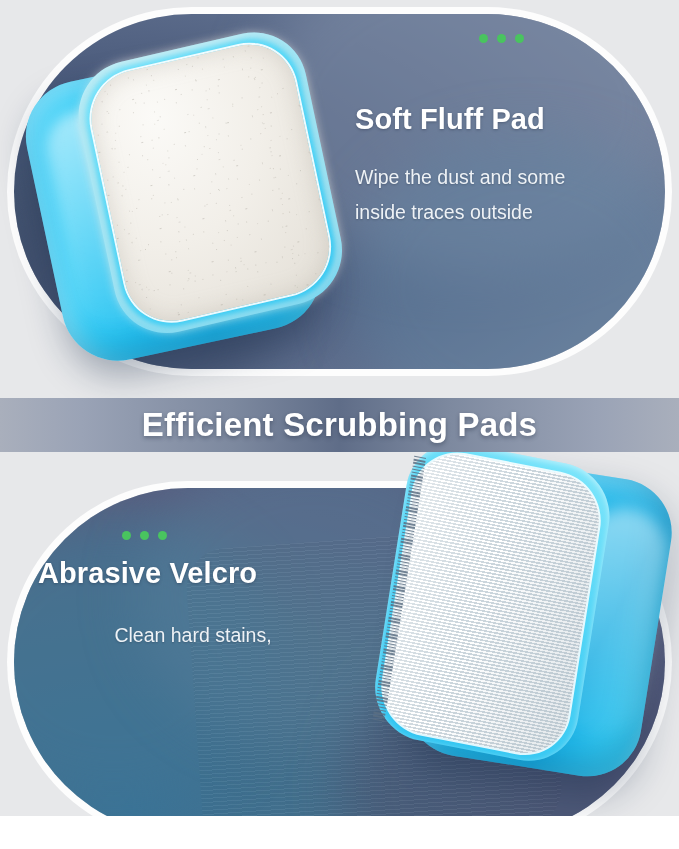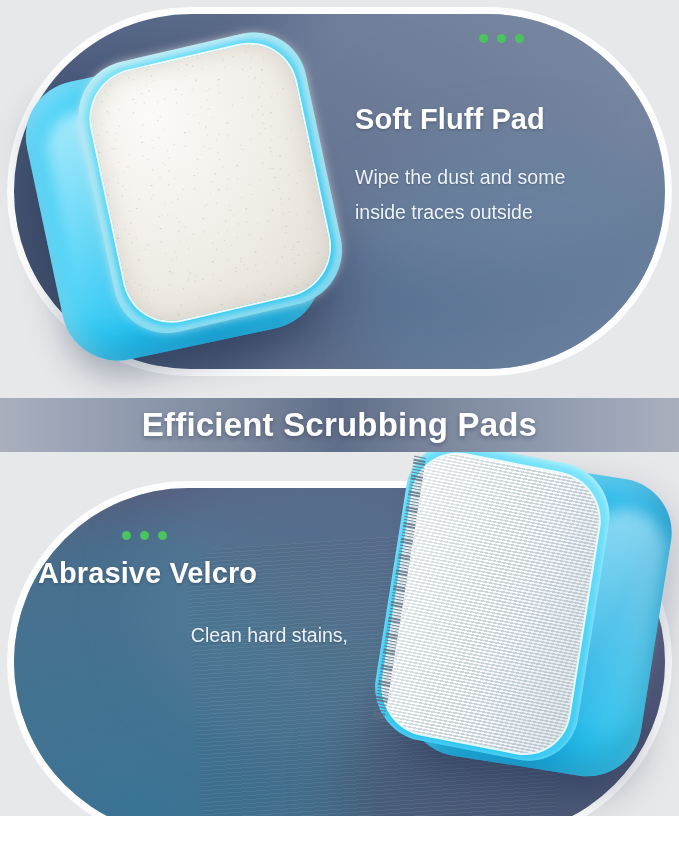--- a/index.html
+++ b/index.html
@@ -136,21 +136,21 @@
   }
   .subline {
     margin: 0;
     color: #eef2f6;
     font-size: 19.5px;
     font-weight: normal;
     line-height: 1.78;
     text-shadow: 0 1px 2px rgba(25,35,55,.28);
   }
   .tb-top .subline-wrap { margin-top: 24px; }
-  .tb-bottom .subline-wrap { margin-top: 28px; text-align: right; }
+  .tb-bottom .subline-wrap { margin-top: 28px; text-align: center; }
 
   
   .sponge {
     position: absolute;
     z-index: 7;
   }
 
   
   .sponge-top {
     left: 32px;

